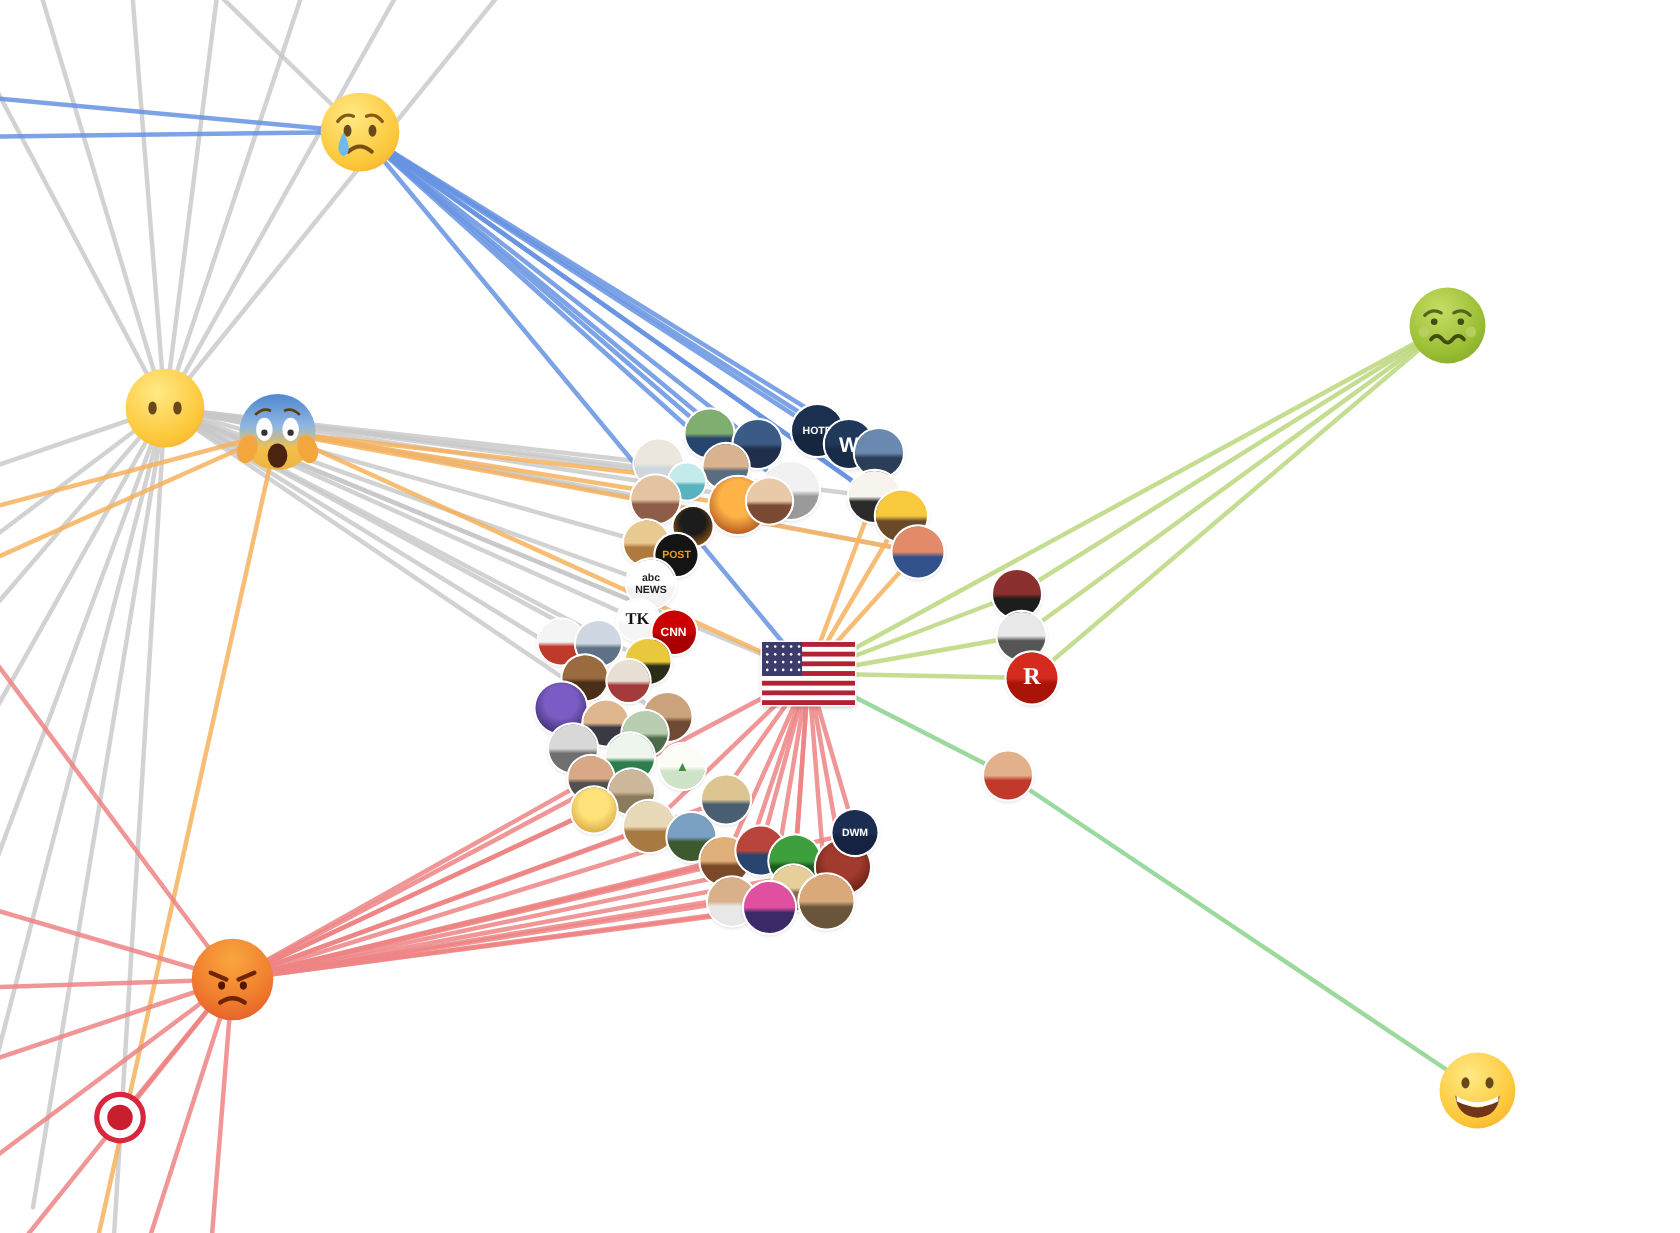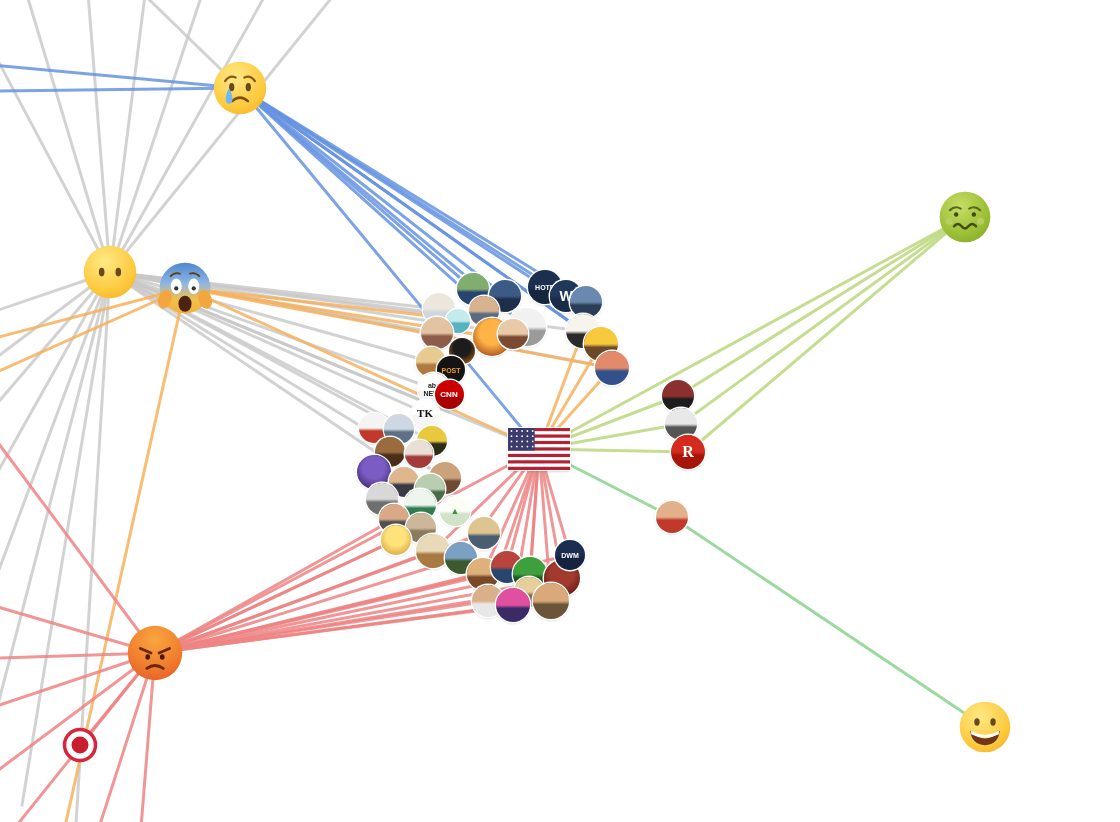--- a/index.html
+++ b/index.html
@@ -293,21 +293,21 @@
       <div class="node" style="left: 437px; top: 356px; width: 28px; height: 28px; background: linear-gradient(rgb(20, 20, 20) 0%, rgb(20, 20, 20) 50%, rgb(20, 20, 20) 60%, rgb(20, 20, 20) 100%);">
         <span style="color: rgb(245, 154, 34); font-size: 7px;">POST</span>
       </div>
       <div class="node" style="left: 418px; top: 373px; width: 32px; height: 32px; background: linear-gradient(rgb(255, 255, 255) 0%, rgb(255, 255, 255) 50%, rgb(242, 242, 242) 60%, rgb(242, 242, 242) 100%);">
         <span style="color: rgb(34, 34, 34); font-size: 7px;">abc</span>
         <span style="color: rgb(34, 34, 34); font-size: 7px; margin-top: 1px;">NEWS</span>
       </div>
       <div class="node serif" style="left: 411.5px; top: 399.5px; width: 27px; height: 27px; background: linear-gradient(rgb(255, 255, 255) 0%, rgb(255, 255, 255) 50%, rgb(245, 245, 245) 60%, rgb(245, 245, 245) 100%);">
         <span style="color: rgb(17, 17, 17); font-size: 11px;">TK</span>
       </div>
-      <div class="node" style="left: 434.5px; top: 380px; width: 29px; height: 29px; background: linear-gradient(rgb(204, 0, 0) 0%, rgb(204, 0, 0) 50%, rgb(168, 0, 0) 60%, rgb(168, 0, 0) 100%);">
+      <div class="node" style="left: 434.5px; top: 407px; width: 29px; height: 29px; background: linear-gradient(rgb(204, 0, 0) 0%, rgb(204, 0, 0) 50%, rgb(168, 0, 0) 60%, rgb(168, 0, 0) 100%);">
         <span style="color: rgb(255, 255, 255); font-size: 8px;">CNN</span>
       </div>
       <div class="node" style="left: 359px; top: 413px; width: 30px; height: 30px; background: linear-gradient(rgb(244, 244, 244) 0%, rgb(244, 244, 244) 50%, rgb(192, 57, 43) 60%, rgb(192, 57, 43) 100%);"></div>
       <div class="node" style="left: 384px; top: 414px; width: 30px; height: 30px; background: linear-gradient(rgb(207, 216, 226) 0%, rgb(207, 216, 226) 50%, rgb(95, 113, 134) 60%, rgb(95, 113, 134) 100%);"></div>
       <div class="node" style="left: 417px; top: 426px; width: 30px; height: 30px; background: linear-gradient(rgb(232, 201, 62) 0%, rgb(232, 201, 62) 50%, rgb(44, 44, 24) 60%, rgb(44, 44, 24) 100%);"></div>
       <div class="node" style="left: 375px; top: 437px; width: 30px; height: 30px; background: linear-gradient(rgb(154, 107, 63) 0%, rgb(154, 107, 63) 50%, rgb(74, 46, 23) 60%, rgb(74, 46, 23) 100%);"></div>
       <div class="node" style="left: 405px; top: 440px; width: 28px; height: 28px; background: linear-gradient(rgb(232, 224, 212) 0%, rgb(232, 224, 212) 50%, rgb(163, 59, 59) 60%, rgb(163, 59, 59) 100%);"></div>
       <div class="node" style="left: 357px; top: 455px; width: 34px; height: 34px; background: radial-gradient(circle at 50% 38%, rgb(123, 92, 196) 0%, rgb(123, 92, 196) 40%, rgb(36, 26, 78) 100%);"></div>
       <div class="node" style="left: 389px; top: 467px; width: 30px; height: 30px; background: linear-gradient(rgb(224, 182, 142) 0%, rgb(224, 182, 142) 50%, rgb(58, 58, 68) 60%, rgb(58, 58, 68) 100%);"></div>
       <div class="node" style="left: 429px; top: 462px; width: 32px; height: 32px; background: linear-gradient(rgb(202, 162, 124) 0%, rgb(202, 162, 124) 50%, rgb(110, 74, 51) 60%, rgb(110, 74, 51) 100%);"></div>

